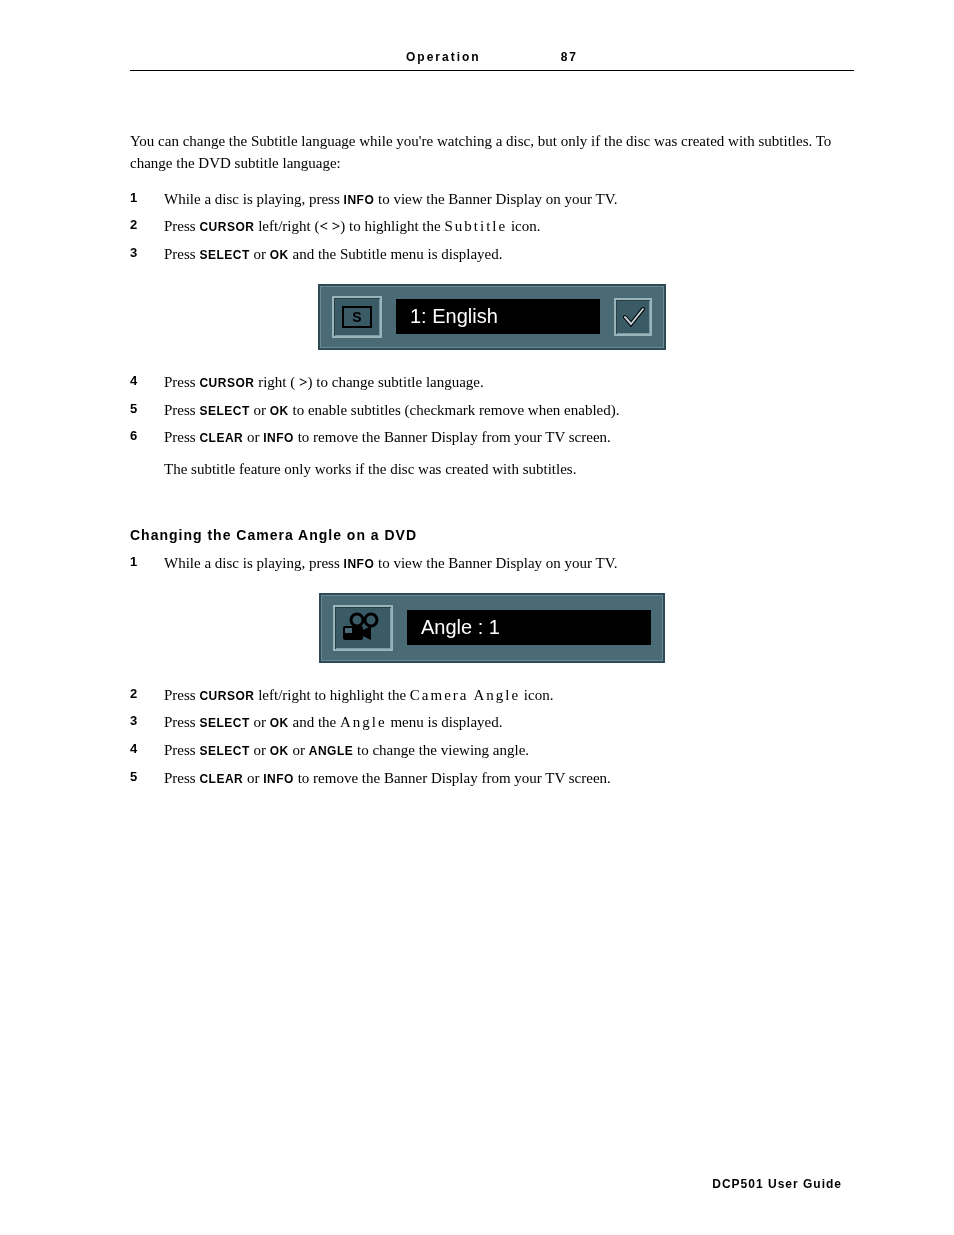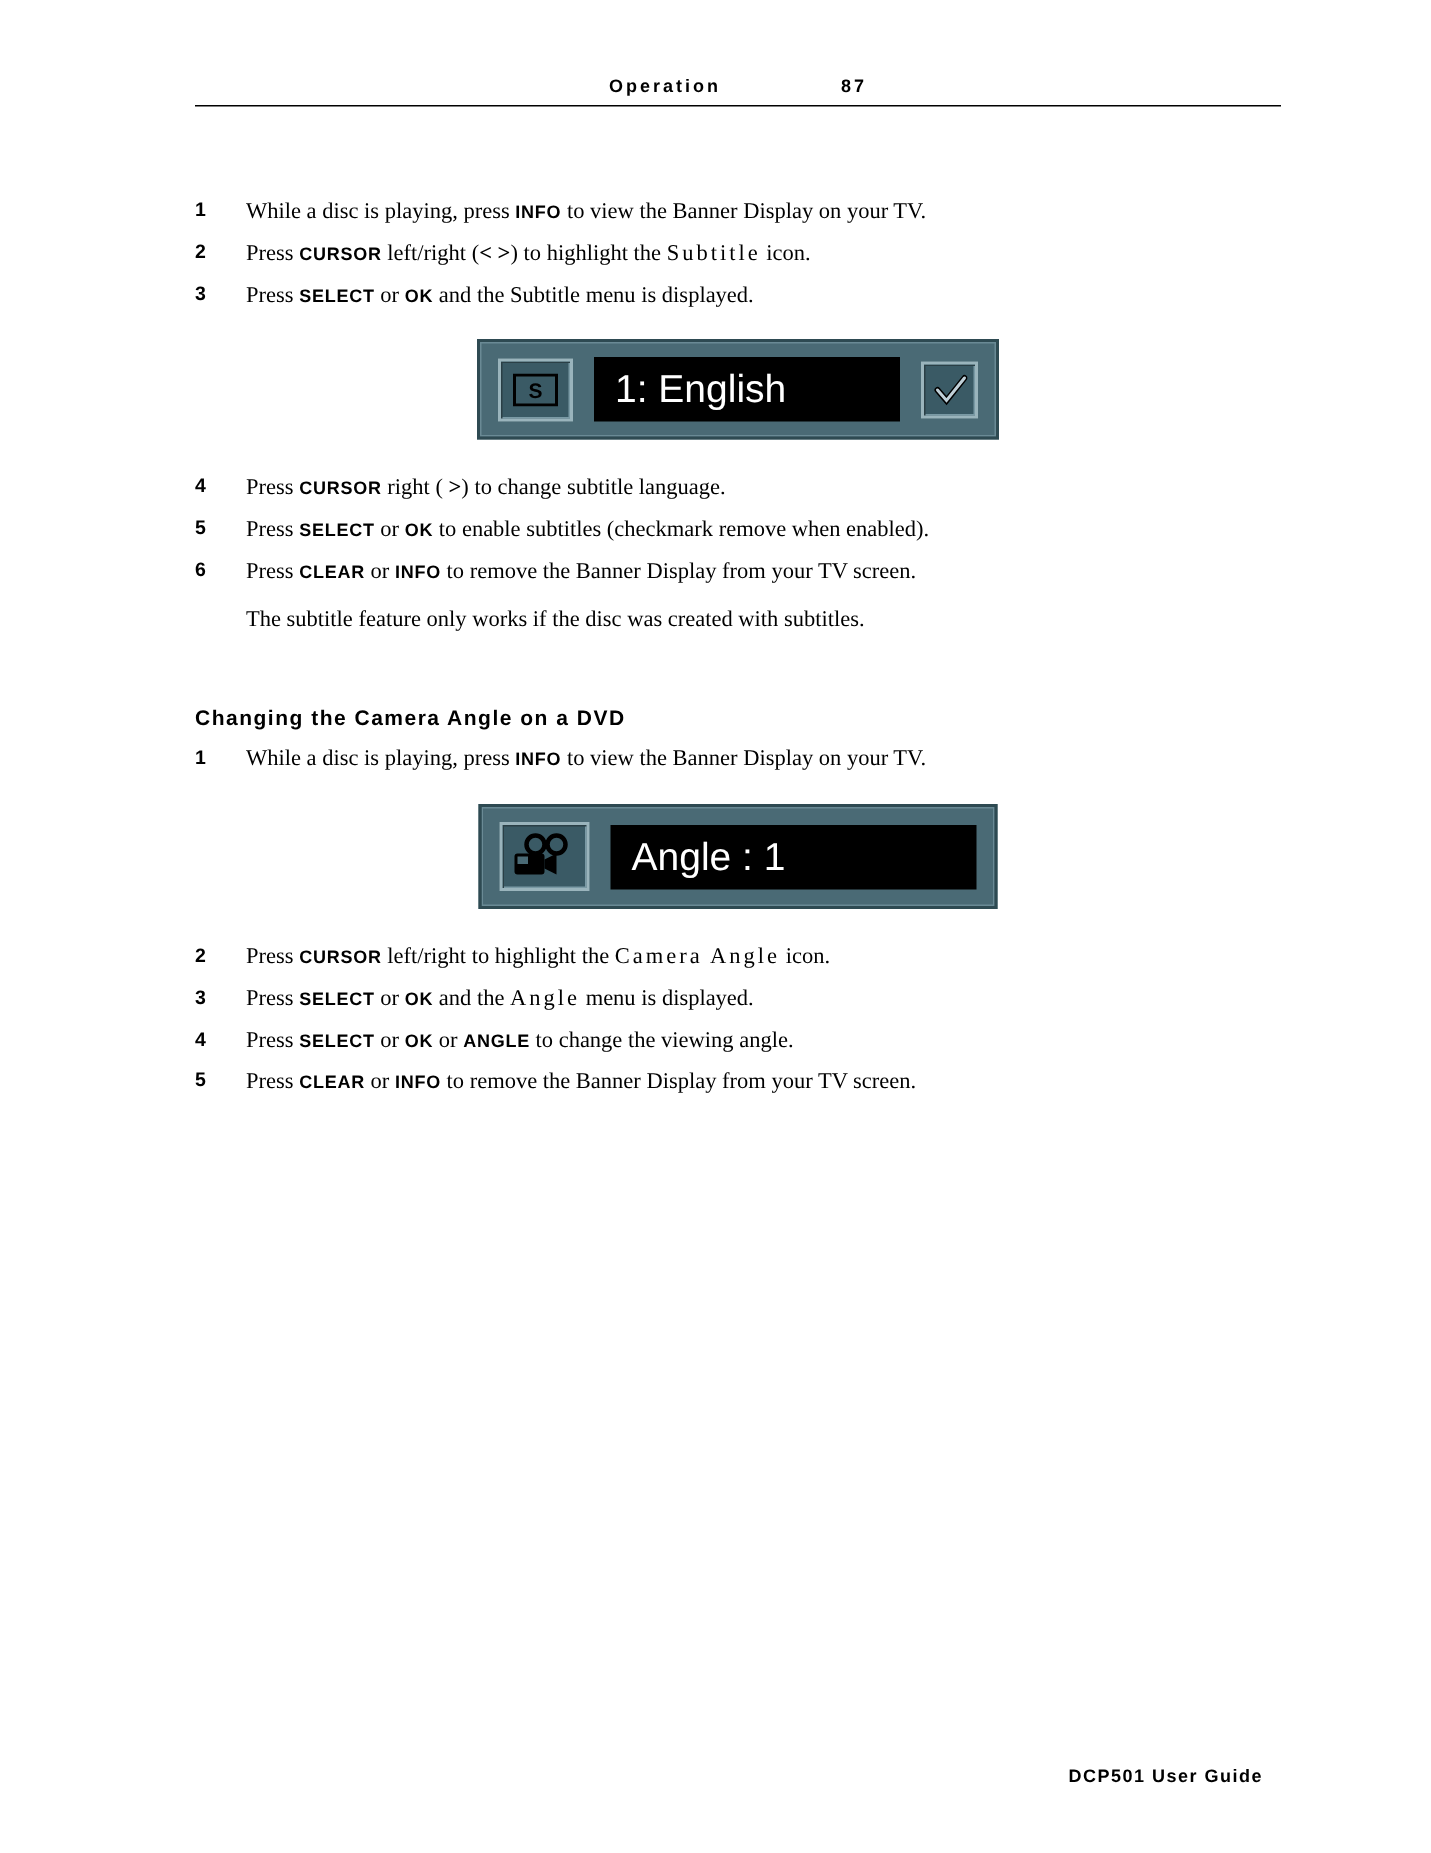--- a/index.html
+++ b/index.html
@@ -82,21 +82,21 @@
     border: 2px solid #9ab4bc;
     display: flex;
     align-items: center;
     justify-content: center;
     box-shadow: inset 1px 1px 0 #2a3f46, inset -1px -1px 0 #7a9aa5;
   }
   .banner .textbox {
     background: #000;
     color: #fff;
     font-family: Arial, Helvetica, sans-serif;
-    font-size: 26px;
+    font-size: 20px;
     padding: 6px 20px 6px 14px;
     min-width: 170px;
   }
   .banner .checkbox {
     width: 34px;
     height: 34px;
     background: #3a5a65;
     border: 2px solid #9ab4bc;
     display: flex;
     align-items: center;
@@ -116,20 +116,21 @@
 </head>
 <body>
 
 <div class="page">
 
   <div class="header-row">
     <span class="section-name">Operation</span>
     <span>87</span>
   </div>
 
+  <div class="para">You can change the Subtitle language while you're watching a disc, but only if the disc was created with subtitles. To change the DVD subtitle language:</div>
 
   <div class="step">
     <div class="step-num">1</div>
     <div class="step-body">
       <span>While a disc is playing, press </span><span class="sc">INFO</span><span> to view the Banner Display on your TV.</span>
     </div>
   </div>
 
   <div class="step">
     <div class="step-num">2</div>

